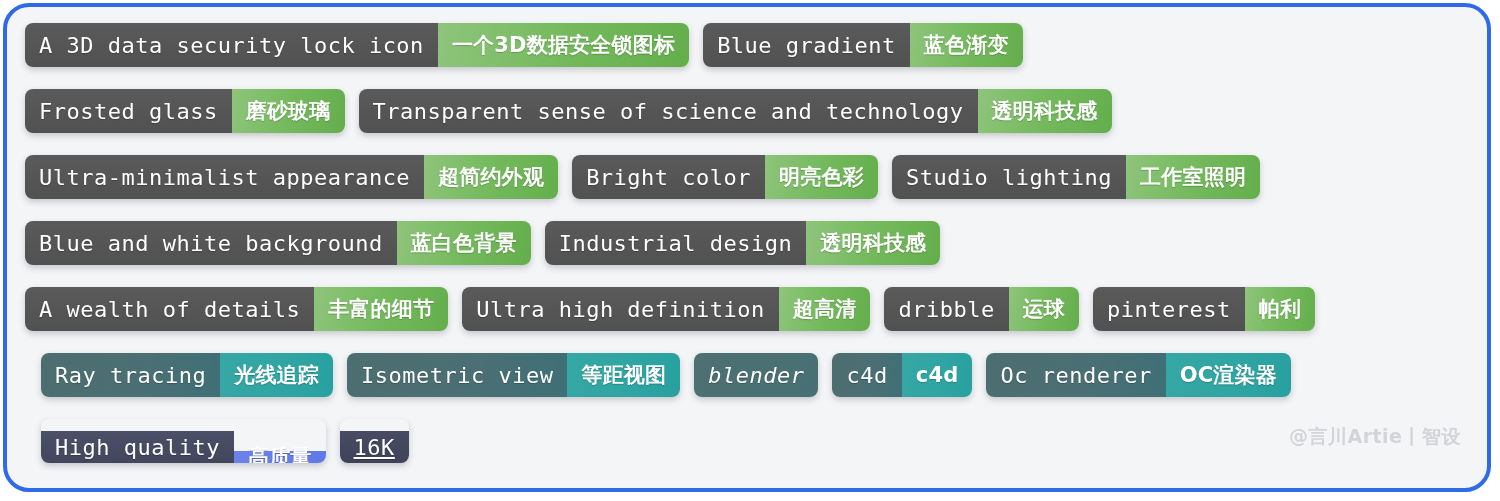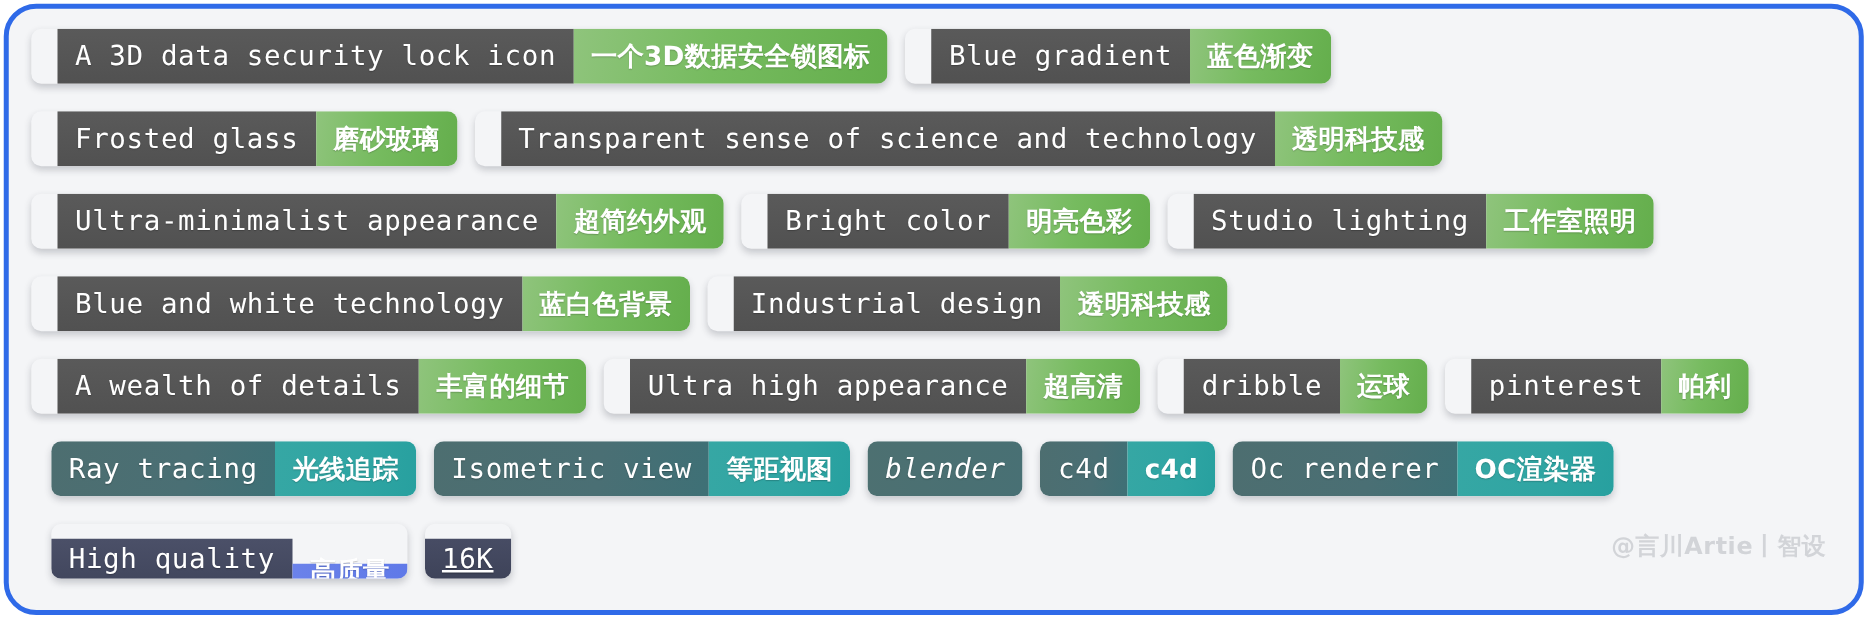--- a/index.html
+++ b/index.html
@@ -78,21 +78,20 @@
   .seg.zh {
     font-family: "DejaVu Sans", "Liberation Sans", sans-serif;
     font-size: 21px;
     font-weight: 700;
     text-shadow: 0 1px 1px rgba(0,0,0,0.20);
   }
 
   
   .tag.green .seg.en {
     background: linear-gradient(180deg, #5a5a5a 0%, #515151 100%);
-    margin-left: 21px;
   }
   .tag.green .seg.zh {
     background: linear-gradient(100deg, #8fc47c 0%, #76bb5f 45%, #64ae4c 100%);
   }
   
   .tag.teal .seg.en {
     background: linear-gradient(100deg, #4d6e70 0%, #4a6f74 60%, #3e7076 100%);
   }
   .tag.teal .seg.zh {
     background: linear-gradient(100deg, #36a7a4 0%, #2fa5a3 60%, #27a09f 100%);
@@ -162,35 +161,35 @@
           <span class="seg en">Bright color</span>
           <span class="seg zh">明亮色彩</span>
         </div>
         <div class="tag green">
           <span class="seg en">Studio lighting</span>
           <span class="seg zh">工作室照明</span>
         </div>
       </div>
       <div class="tag-row">
         <div class="tag green">
-          <span class="seg en">Blue and white technology</span>
+          <span class="seg en">Blue and white background</span>
           <span class="seg zh">蓝白色背景</span>
         </div>
         <div class="tag green">
           <span class="seg en">Industrial design</span>
           <span class="seg zh">透明科技感</span>
         </div>
       </div>
       <div class="tag-row">
         <div class="tag green">
           <span class="seg en">A wealth of details</span>
           <span class="seg zh">丰富的细节</span>
         </div>
         <div class="tag green">
-          <span class="seg en">Ultra high appearance</span>
+          <span class="seg en">Ultra high definition</span>
           <span class="seg zh">超高清</span>
         </div>
         <div class="tag green">
           <span class="seg en">dribble</span>
           <span class="seg zh">运球</span>
         </div>
         <div class="tag green">
           <span class="seg en">pinterest</span>
           <span class="seg zh">帕利</span>
         </div>

